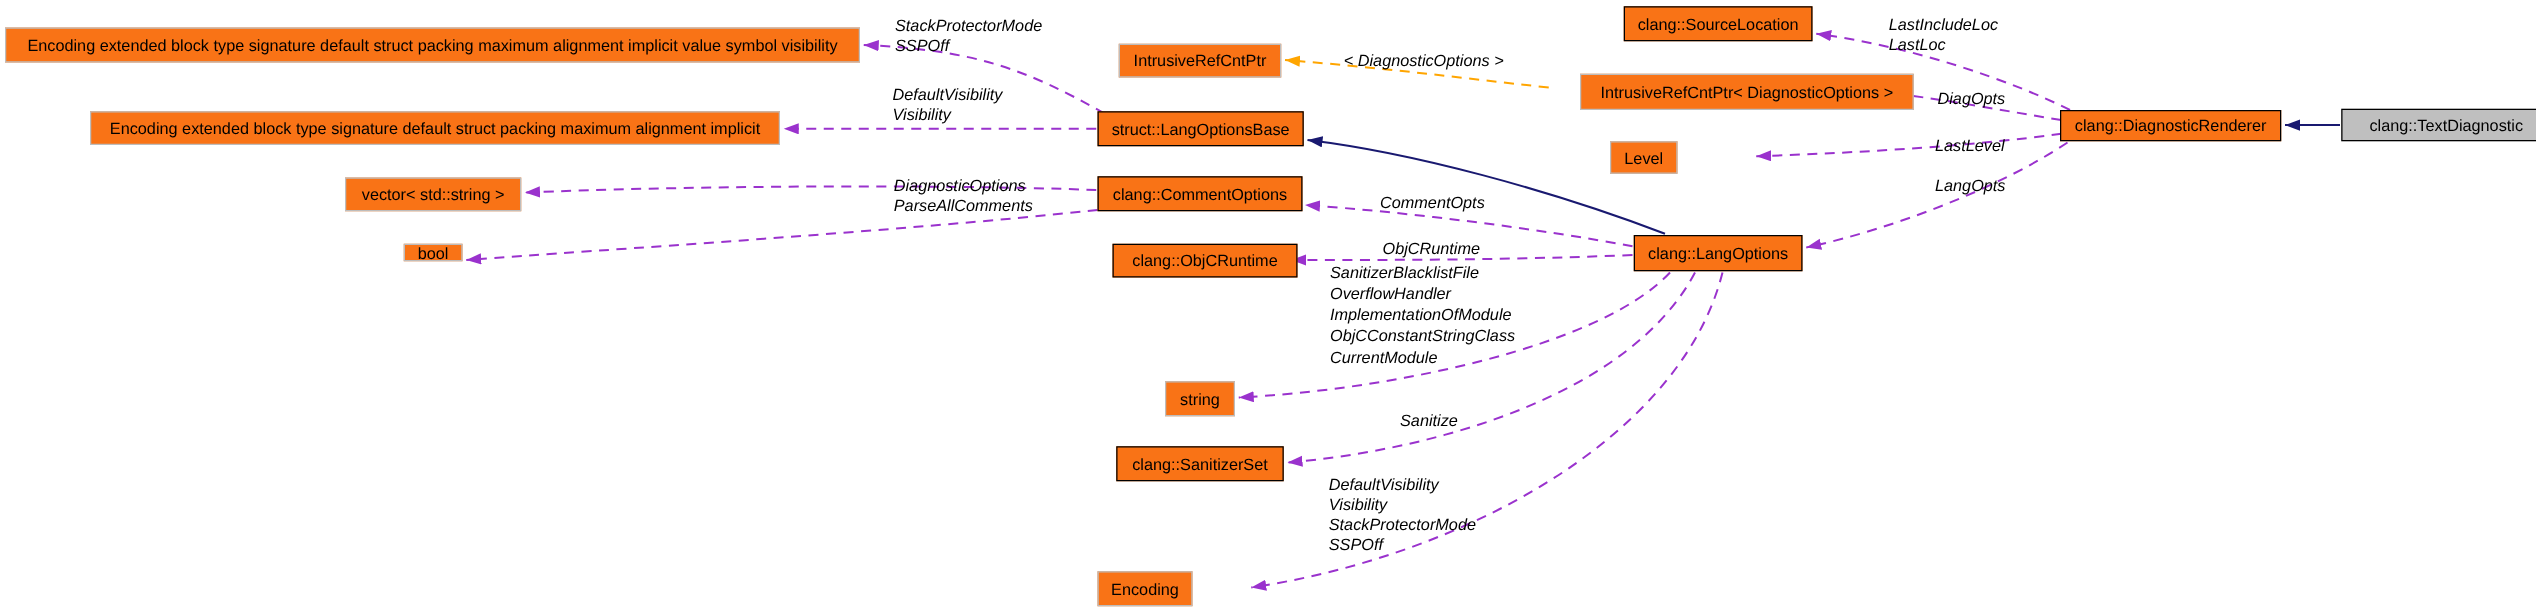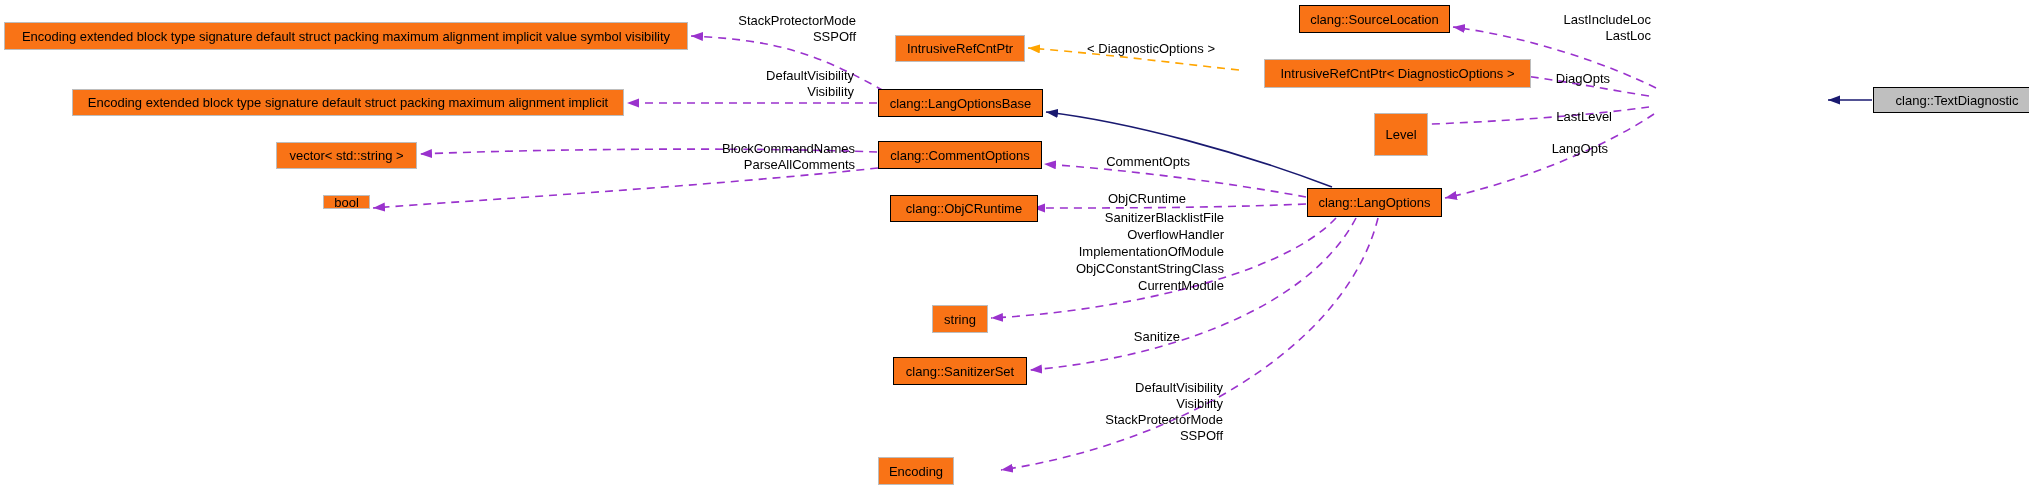--- a/index.html
+++ b/index.html
@@ -18,23 +18,24 @@
     background:#f97316;
     white-space:nowrap;
     box-sizing:border-box;
     text-align:center;
   }
   .node.plain{border:1px solid #bdbdbd;}
   .node.doc{border:1.5px solid #000000;}
   .node.focus{border:1.5px solid #000000;background:#bfbfbf;}
   .elabel{
     position:absolute;
-    text-align:right;
+    text-align:left;
     white-space:pre-line;
     line-height:16px;
+    font-style:italic;
   }
   .lh17{line-height:17px;}
   .e-usage{stroke:#9a32cd;stroke-width:1.6;fill:none;stroke-dasharray:8,6;}
   .e-template{stroke:#ffa500;stroke-width:1.6;fill:none;stroke-dasharray:8,6;}
   .e-inherit{stroke:#191970;stroke-width:1.6;fill:none;}
 </style>
 </head>
 <body>
 
 <div id="canvas">
@@ -73,50 +74,51 @@
   <div class="node plain" style="left:4px;top:22px;width:684px;height:28px">Encoding extended block type signature default struct packing maximum alignment implicit value symbol visibility</div>
 
   <div class="node plain" style="left:72px;top:89px;width:552px;height:27px">Encoding extended block type signature default struct packing maximum alignment implicit</div>
 
   <div class="node plain" style="left:276px;top:142px;width:141px;height:27px">vector&lt; std::string &gt;</div>
 
   <div class="node plain" style="left:323px;top:195px;width:47px;height:14px">bool</div>
 
   <div class="node plain" style="left:895px;top:35px;width:130px;height:27px">IntrusiveRefCntPtr</div>
 
-  <div class="node doc" style="left:878px;top:89px;width:165px;height:28px">clang::LangOptionsBase</div>
+  <div class="node doc" style="left:878px;top:89px;width:165px;height:28px">struct::LangOptionsBase</div>
 
   <div class="node doc" style="left:878px;top:141px;width:164px;height:28px">clang::CommentOptions</div>
 
   <div class="node doc" style="left:890px;top:195px;width:148px;height:27px">clang::ObjCRuntime</div>
 
   <div class="node plain" style="left:932px;top:305px;width:56px;height:28px">string</div>
 
   <div class="node doc" style="left:893px;top:357px;width:134px;height:28px">clang::SanitizerSet</div>
 
   <div class="node plain" style="left:878px;top:457px;width:76px;height:28px">Encoding</div>
 
   <div class="node doc" style="left:1299px;top:5px;width:151px;height:28px">clang::SourceLocation</div>
 
   <div class="node plain" style="left:1264px;top:59px;width:267px;height:29px">IntrusiveRefCntPtr&lt; DiagnosticOptions &gt;</div>
 
-  <div class="node plain" style="left:1374px;top:113px;width:54px;height:43px">Level</div>
+  <div class="node plain" style="left:1288px;top:113px;width:54px;height:26px">Level</div>
 
   <div class="node doc" style="left:1307px;top:188px;width:135px;height:29px">clang::LangOptions</div>
 
+  <div class="node doc" style="left:1648px;top:88px;width:177px;height:25px">clang::DiagnosticRenderer</div>
 
   <div class="node focus" style="left:1873px;top:87px;width:168px;height:26px">clang::TextDiagnostic</div>
 
   <div class="elabel" style="left:716px;top:13px;width:140px">StackProtectorMode
 SSPOff</div>
 
   <div class="elabel" style="left:714px;top:68px;width:140px">DefaultVisibility
 Visibility</div>
 
-  <div class="elabel" style="left:715px;top:141px;width:140px">BlockCommandNames
+  <div class="elabel" style="left:715px;top:141px;width:140px">DiagnosticOptions
 ParseAllComments</div>
 
   <div class="elabel" style="left:1075px;top:41px;width:140px">&lt; DiagnosticOptions &gt;</div>
 
   <div class="elabel" style="left:1511px;top:12px;width:140px">LastIncludeLoc
 LastLoc</div>
 
   <div class="elabel" style="left:1550px;top:71px;width:60px">DiagOpts</div>
 
   <div class="elabel" style="left:1548px;top:109px;width:64px">LastLevel</div>

